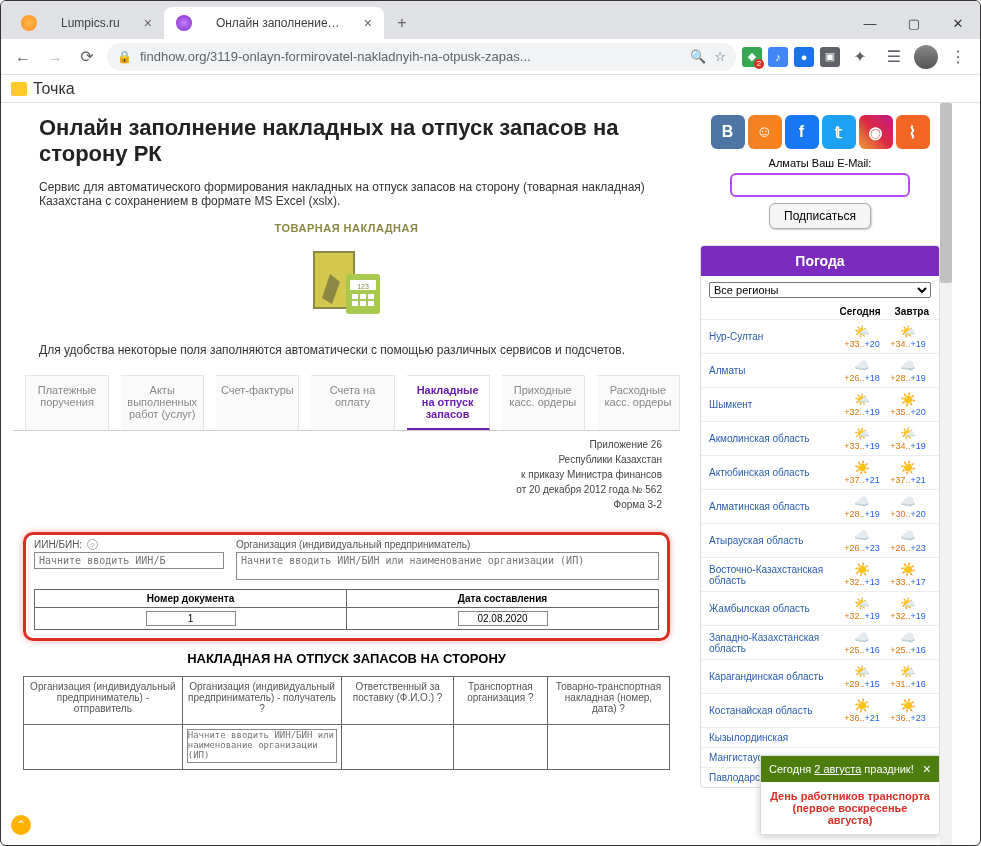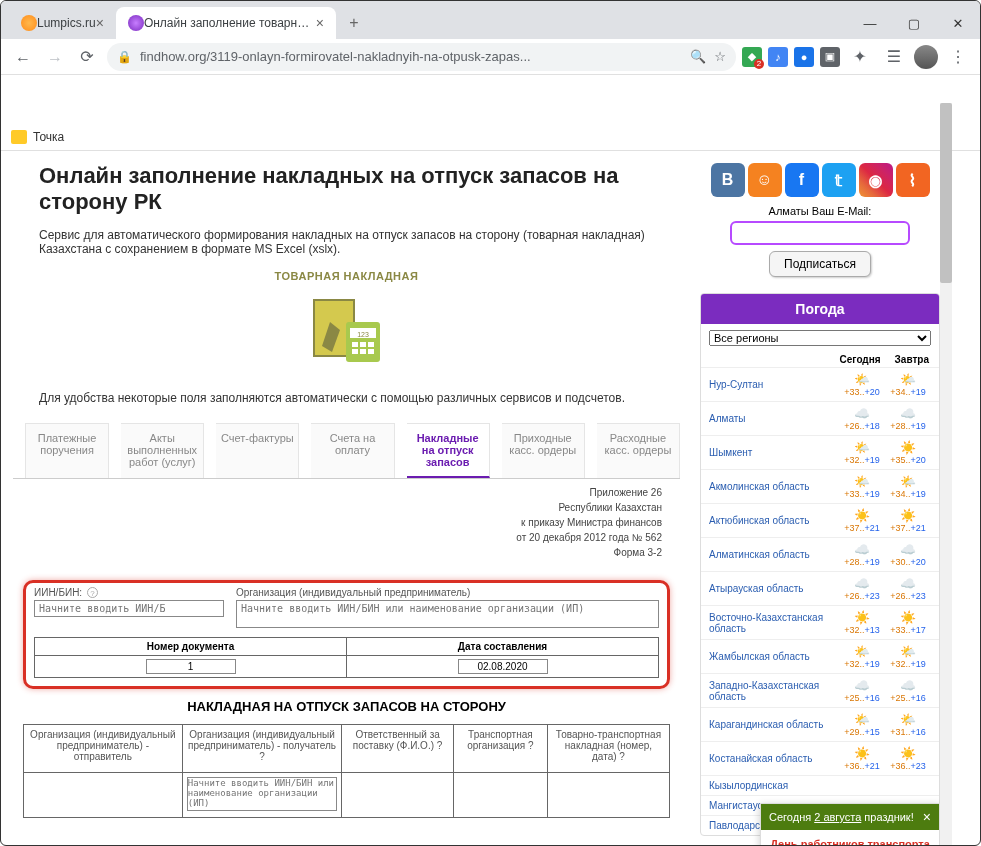--- a/index.html
+++ b/index.html
@@ -1,21 +1,21 @@
 <!DOCTYPE html>
 <html><head>
 <meta charset="utf-8">
 <style>
 * { box-sizing: border-box; margin: 0; padding: 0; }
 body { font-family: Arial, sans-serif; font-size: 12px; background: #fff; width: 981px; height: 846px; overflow: hidden; position: relative; border: 1px solid #333; border-radius: 6px; }
 
 
 .titlebar { height: 38px; background: #dfe1e5; display: flex; align-items: flex-end; }
 .tabs-area { display: flex; align-items: flex-end; flex: 1; padding-left: 8px; }
-.tab { height: 32px; padding: 0 12px; display: flex; align-items: center; gap: 0; font-size: 12px; color: #3c4043; border-radius: 8px 8px 0 0; max-width: 220px; }
+.tab { height: 32px; padding: 0 12px; display: flex; align-items: center; gap: 24px; font-size: 12px; color: #3c4043; border-radius: 8px 8px 0 0; max-width: 220px; }
 .tab.active { background: #fff; }
 .tab .favicon { width: 16px; height: 16px; border-radius: 50%; }
 .fav-orange { background: radial-gradient(#ffb84d, #ff8c1a); }
 .fav-purple { background: radial-gradient(#c77dff, #7b2cbf); }
 .tab-title { white-space: nowrap; overflow: hidden; text-overflow: ellipsis; flex: 1; }
 .tab-close { color: #666; font-size: 14px; cursor: pointer; }
 .newtab { width: 28px; height: 28px; display: flex; align-items: center; justify-content: center; color: #666; font-size: 16px; margin-left: 4px; margin-bottom: 2px; }
 .win-controls { display: flex; margin-left: auto; }
 .win-btn { width: 44px; height: 32px; display: flex; align-items: center; justify-content: center; font-size: 13px; color: #333; }
 
@@ -24,21 +24,21 @@
 .tb-btn { width: 28px; height: 28px; display: flex; align-items: center; justify-content: center; color: #5f6368; font-size: 16px; }
 .tb-btn.disabled { color: #bdc1c6; }
 .addrbar { flex: 1; height: 28px; background: #f1f3f4; border-radius: 14px; display: flex; align-items: center; padding: 0 10px; gap: 8px; font-size: 13px; color: #5f6368; }
 .addrbar .lock { font-size: 12px; }
 .addrbar .url { flex: 1; overflow: hidden; text-overflow: ellipsis; white-space: nowrap; }
 .ext-area { display: flex; align-items: center; gap: 6px; }
 .ext-ico { width: 20px; height: 20px; border-radius: 3px; display: flex; align-items: center; justify-content: center; font-size: 11px; color: #fff; position: relative; }
 .ext-badge { position: absolute; bottom: -2px; right: -2px; background: #d93025; color: #fff; font-size: 8px; min-width: 10px; height: 10px; border-radius: 5px; display: flex; align-items: center; justify-content: center; padding: 0 2px; }
 .avatar { width: 24px; height: 24px; border-radius: 50%; background: linear-gradient(#888, #555); }
 
-.bookmarks { height: 28px; background: #fff; display: flex; align-items: center; padding: 0 10px; gap: 6px; border-bottom: 1px solid #e0e0e0; font-size: 12px; color: #333; margin-top: 48px; }
+.bookmarks { height: 28px; background: #fff; display: flex; align-items: center; padding: 0 10px; gap: 6px; border-bottom: 1px solid #e0e0e0; font-size: 16px; color: #333; }
 .bk-folder { width: 16px; height: 14px; background: #ffca28; border-radius: 2px; }
 
 
 .viewport { height: calc(846px - 38px - 36px - 28px); overflow: auto; position: relative; display: flex; gap: 20px; padding: 12px 0 0 12px; }
 .main-col { flex: 1; min-width: 0; }
 .side-col { width: 240px; flex-shrink: 0; margin-right: 40px; }
 
 h1.page-title { font-size: 22px; font-weight: bold; color: #222; margin-bottom: 12px; line-height: 1.2; padding: 0 26px; }
 .intro { font-size: 12px; color: #333; margin-bottom: 14px; padding: 0 26px; }
 

